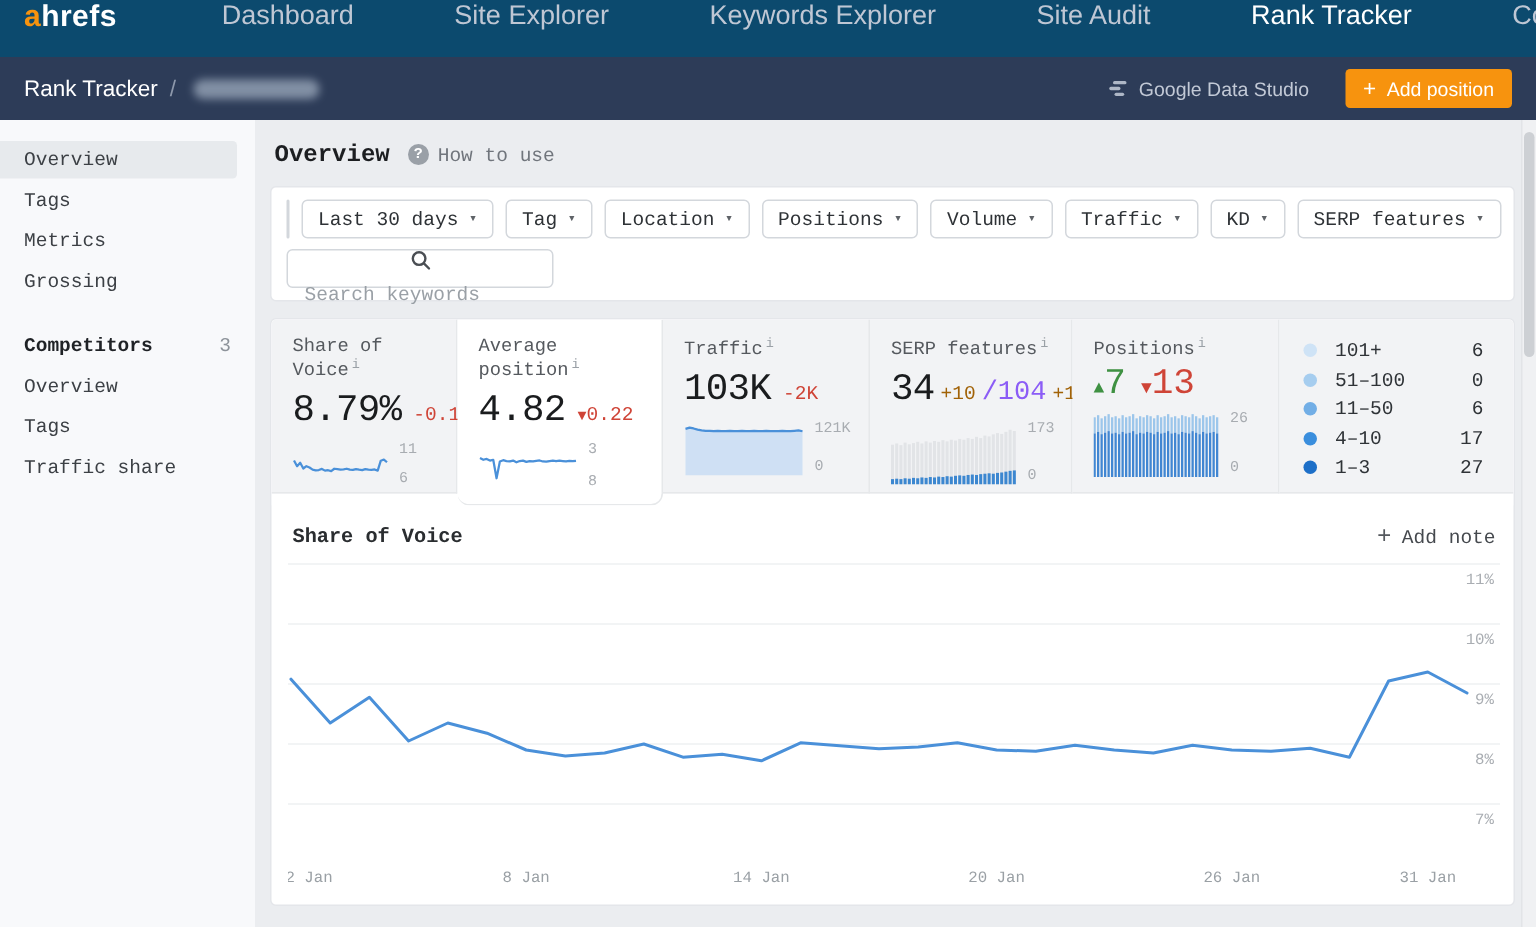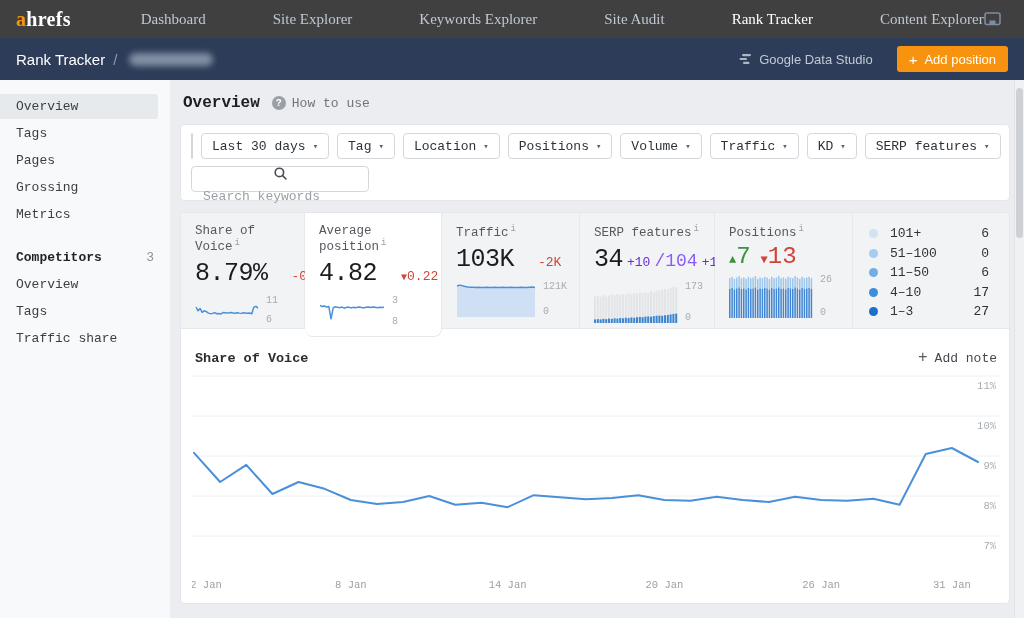--- a/index.html
+++ b/index.html
@@ -3,25 +3,25 @@
 <meta charset="utf-8">
 <style>
   * { box-sizing: border-box; }
   html,body { margin:0; padding:0; }
   body {
     width:1024px; height:618px; overflow:hidden;
     font-family:"Liberation Sans", sans-serif;
     background:#ebedf0; color:#2e3236;
   }
   
-  .topnav { height:38px; background:#404040; display:flex; align-items:center; padding:0 16px;font-family:Liberation Serif, serif; }
+  .topnav { height:38px; background:#0c4a6e; display:flex; align-items:flex-start; padding:0 16px; }
   .logo { font-size:20px; font-weight:bold; color:#fff; margin-right:26px; cursor:pointer; letter-spacing:.3px; }
   .logo-a { color:#f7930e; }
   .nav-items { display:flex; gap:23px; }
-  .nav-item { font-size:15px; color:#bfc7d4; cursor:pointer; white-space:nowrap;padding-left:44px; }
+  .nav-item { font-size:18px; color:#bfc7d4; cursor:pointer; white-space:nowrap;padding-left:44px; }
   .nav-item.active { color:#ffffff; }
   .nav-right { margin-left:auto; display:flex; align-items:center; gap:28px; }
   .nav-caret { color:#8b97ab; font-size:10px; cursor:pointer; }
   
   .subheader { height:42px; background:#2d3c58; display:flex; align-items:center; padding:0 16px; }
   .bc-label { color:#fff; font-size:15px; }
   .bc-sep { color:#8e99ac; font-size:15px; margin:0 4px 0 8px; }
   .blur-chip { width:84px; height:13px; background:#8b99ad; border-radius:7px; filter:blur(3px); opacity:.9; margin-left:8px; }
   .gds { margin-left:auto; margin-right:24px; display:flex; align-items:center; gap:7px; color:#c2c9d6; font-size:13px; cursor:pointer; }
   .add-btn { background:#f7930e; color:#fff; border:none; border-radius:3px; height:26px; padding:0 12px; font-size:13px; font-family:inherit; display:flex; align-items:center; gap:7px; cursor:pointer; }
@@ -52,24 +52,24 @@
   .search { display:flex; align-items:center; gap:8px; width:178px; height:26px; border:1px solid #d3d7dc; border-radius:4px; padding:0 9px;flex-direction:column; }
   .search input { border:none; outline:none; font-size:13px; color:#333; width:100%; font-family:inherit; background:transparent; }
   .search input::placeholder { color:#9aa0a6; }
   
   .data-panel { margin-top:11px; overflow:hidden; }
   .cards-row { display:flex; align-items:flex-start; height:124px; background:#fff; }
   .card { height:116px; background:#f2f3f5; border-right:1px solid #e6e8ea; border-bottom:1px solid #e6e8ea; padding:11px 10px 8px 14px; flex:none; cursor:pointer; }
   .card.selected { height:124px; background:#fff; border-bottom:1px solid #e6e8ea; border-radius:0 0 8px 8px; }
   .card-title { font-size:12.5px; color:#55595e; }
   .sup-i { font-size:9px; color:#9aa0a6; vertical-align:super; margin-left:2px; }
-  .value-row { display:flex; align-items:baseline; gap:24px; margin-top:5px; }
+  .value-row { display:flex; align-items:baseline; gap:8px; margin-top:5px; }
   .card-value { font-size:25px; color:#1a1c1e; letter-spacing:-0.5px; }
   .delta-red { color:#cf4437; font-size:13px; }
-  .delta-green { color:#6d28d9; font-size:13px; }
+  .delta-green { color:#a16207; font-size:13px; }
   .delta-gray { color:#8b5cf6; font-size:18px; }
   .tri { font-size:10px; }
   .spark-row { display:flex; gap:7px; margin-top:7px; align-items:stretch; }
   .spark-axis { display:flex; flex-direction:column; justify-content:space-between; font-size:10px; color:#a8acb1; padding:0; }
   .pos-vals { display:flex; align-items:center; gap:10px; margin-top:3px; }
   .pos-up { color:#3f9142; font-size:24px; }
   .pos-down { color:#cf4437; font-size:24px; }
   .pos-vals .tri { font-size:12px; }
   .legend-box { flex:1; height:116px; background:#f2f3f5; border-bottom:1px solid #e6e8ea; padding:11px 20px 8px 16px; }
   .legend-row { display:flex; align-items:center; font-size:13px; color:#2f3337; height:19.5px; }
@@ -131,23 +131,22 @@
       <span class="plus">+</span>
       <span>Add position</span>
     </button>
   </div>
 
   <div class="content">
 
     <aside class="sidebar">
       <div class="side-item active">Overview</div>
       <div class="side-item">Tags</div>
-      <div class="side-item">Pages</div>
+      <div class="side-item">Metrics</div>
       <div class="side-item">Grossing</div>
-      <div class="side-item">Metrics</div>
       <div class="side-section">
         <span>Competitors</span>
         <span class="side-count">3</span>
       </div>
       <div class="side-item">Overview</div>
       <div class="side-item">Tags</div>
       <div class="side-item">Traffic share</div>
     </aside>
 
     <main>

